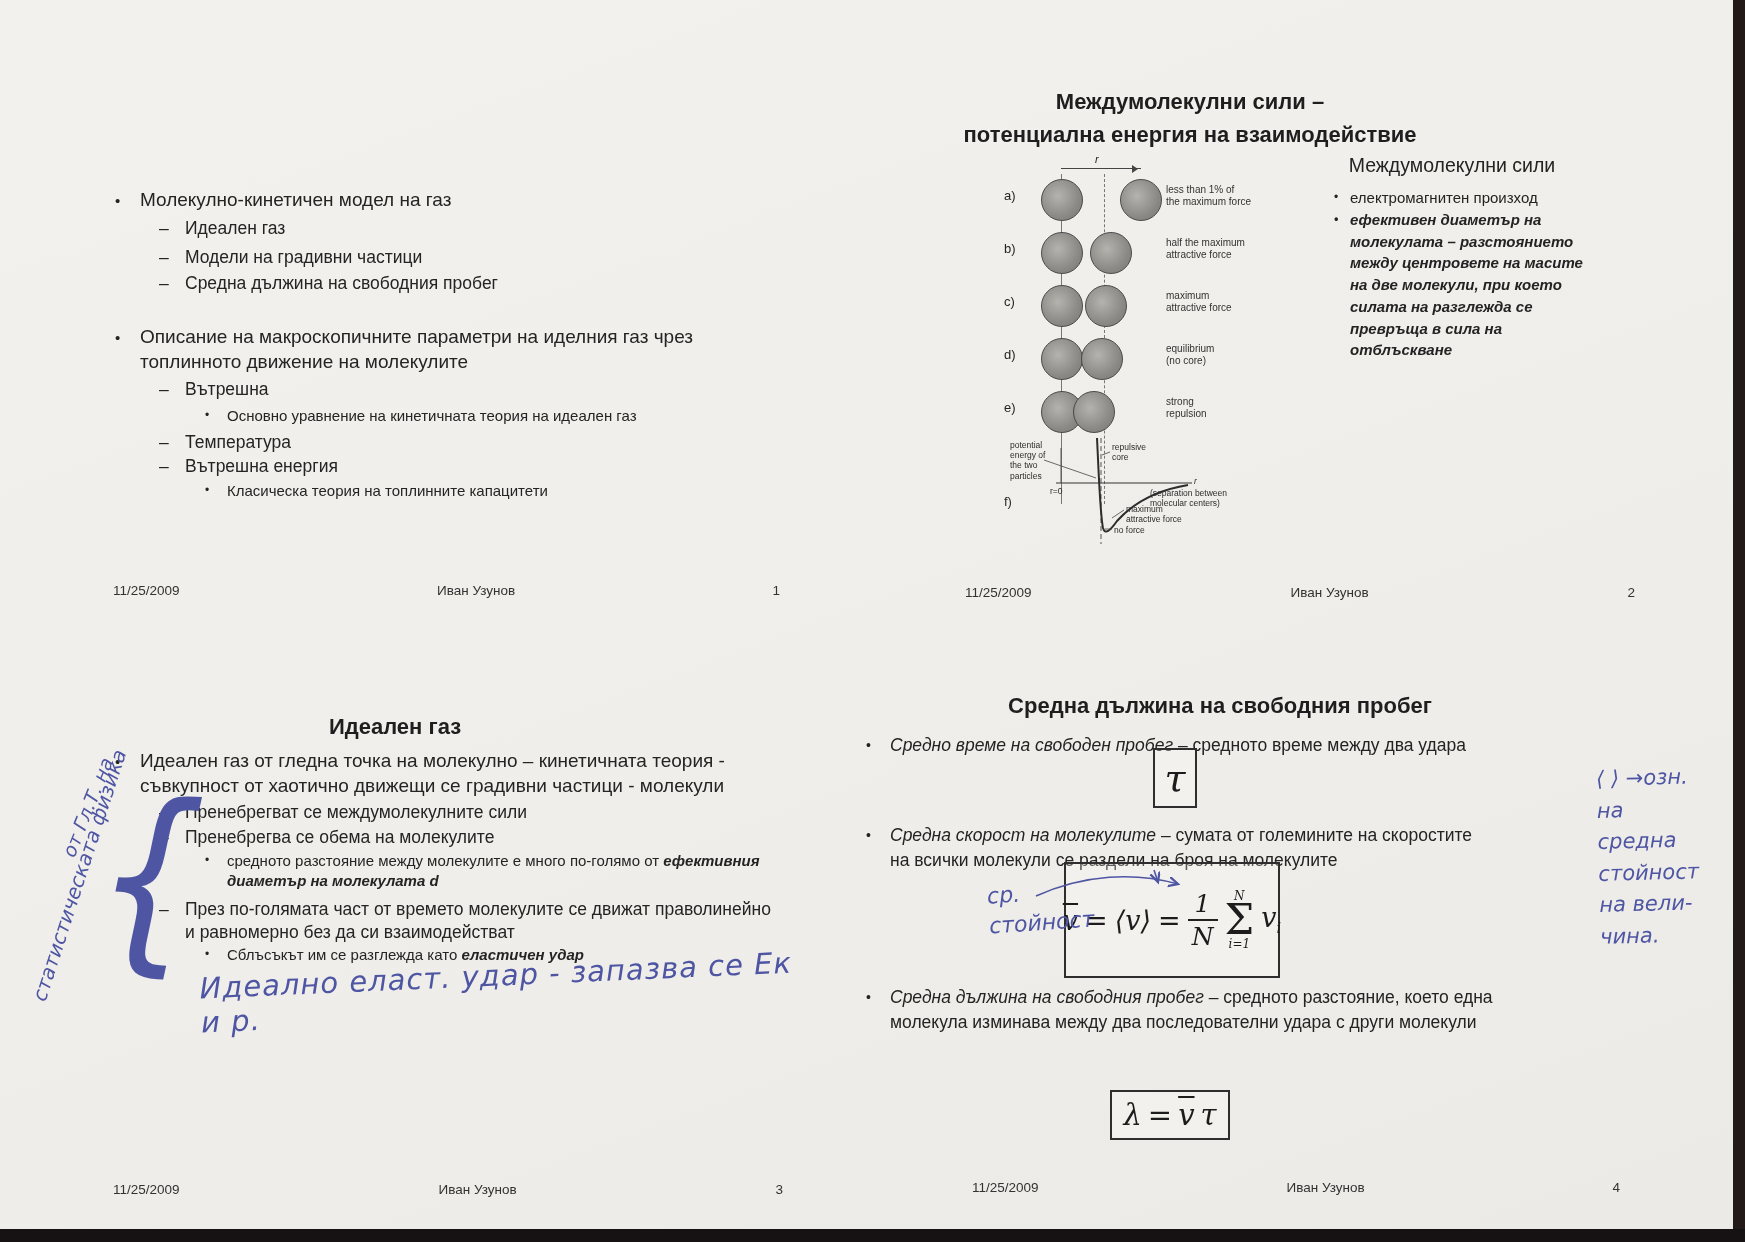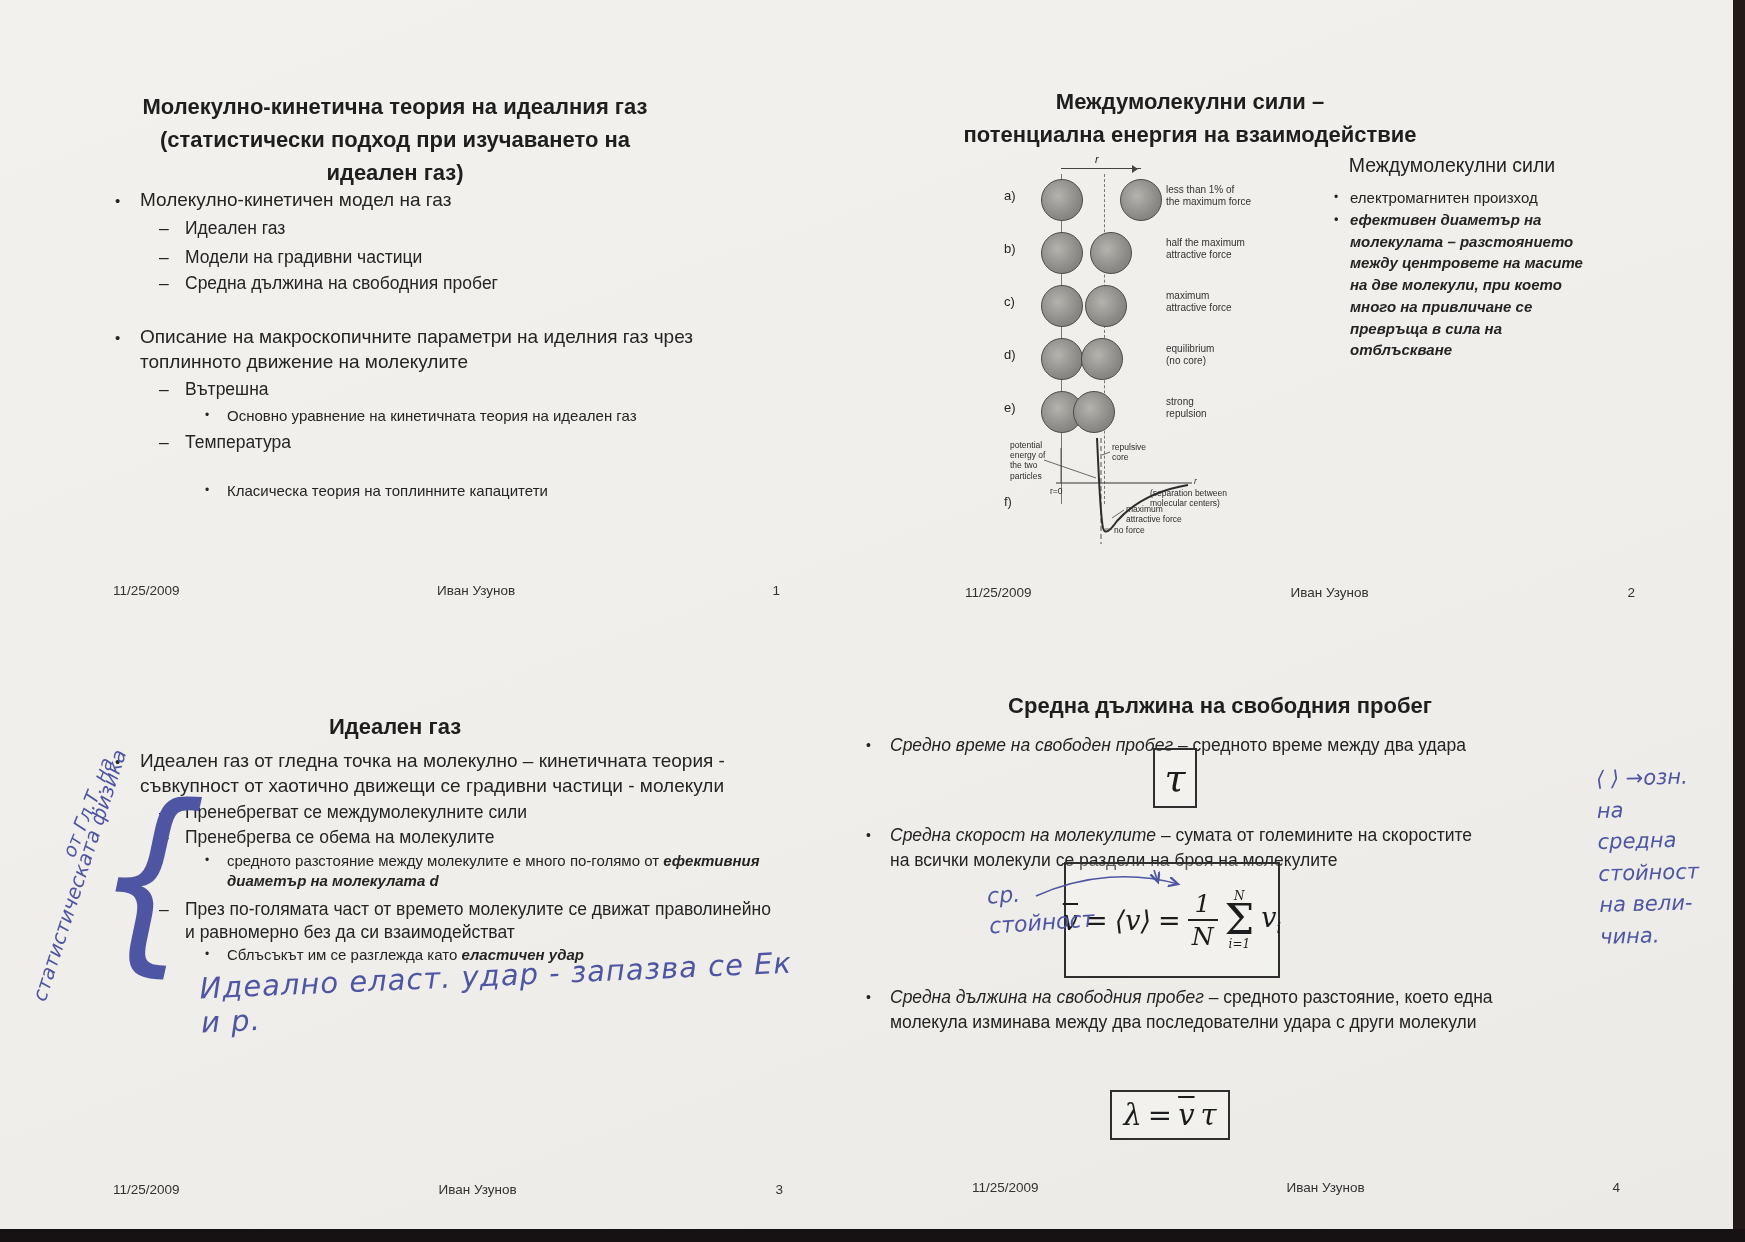--- a/index.html
+++ b/index.html
@@ -66,31 +66,29 @@
   .hw-sr{left:988px;top:878px;font-size:22px;line-height:1.35;transform:rotate(-4deg);}
   .hw-mr{left:1598px;top:762px;width:145px;font-size:21px;line-height:1.5;transform:rotate(-1.5deg);}
   .hw-arrow{position:absolute;left:1030px;top:866px;}
 </style>
 </head>
 <body>
 
 <div class="page">
 
   <section class="slide" style="left:95px;top:55px;width:710px;height:575px;">
-    <h1 class="title pre" style="left:0;top:20px;width:600px;">Молекулно-кинетична теория на идеалния газ
-(статистически подход при изучаването на
-идеален газ)</h1>
     <div class="li l1" style="left:0;top:133px;width:640px;">Молекулно-кинетичен модел на газ</div>
     <div class="li l2" style="left:0;top:162px;width:640px;">Идеален газ</div>
     <div class="li l2" style="left:0;top:191px;width:640px;">Модели на градивни частици</div>
     <div class="li l2" style="left:0;top:217px;width:640px;">Средна дължина на свободния пробег</div>
     <div class="li l1" style="left:0;top:270px;width:610px;">Описание на макроскопичните параметри на иделния газ чрез топлинното движение на молекулите</div>
     <div class="li l2" style="left:0;top:323px;width:640px;">Вътрешна</div>
     <div class="li l3" style="left:0;top:351px;width:640px;">Основно уравнение на кинетичната теория на идеален газ</div>
     <div class="li l2" style="left:0;top:376px;width:640px;">Температура</div>
+    <div class="li l2" style="left:0;top:400px;width:640px;">Вътрешна енергия</div>
     <div class="li l3" style="left:0;top:426px;width:640px;">Класическа теория на топлинните капацитети</div>
     <footer class="foot" style="left:18px;right:25px;top:528px;">
       <span>11/25/2009</span>
       <span>Иван Узунов</span>
       <span>1</span>
     </footer>
   </section>
 
   <section class="slide" style="left:860px;top:60px;width:790px;height:565px;">
     <h1 class="title pre" style="left:0;top:10px;width:660px;">Междумолекулни сили –
@@ -163,21 +161,21 @@
 molecular centers)</div>
         <div class="glab pre" style="left:126px;top:66px;">maximum
 attractive force</div>
         <div class="glab" style="left:114px;top:87px;">no force</div>
       </div>
     </div>
 
     <div class="panel">
       <div class="ph">Междумолекулни сили</div>
       <div class="pli">електромагнитен произход</div>
-      <div class="pli bi">ефективен диаметър на молекулата – разстоянието между центровете на масите на две молекули, при което много на привличане се превръща в сила на отблъскване</div>
+      <div class="pli bi">ефективен диаметър на молекулата – разстоянието между центровете на масите на две молекули, при което силата на разглежда се превръща в сила на отблъскване</div>
     </div>
 
     <footer class="foot" style="left:105px;right:15px;top:525px;">
       <span>11/25/2009</span>
       <span>Иван Узунов</span>
       <span>2</span>
     </footer>
   </section>
 
   <section class="slide" style="left:95px;top:685px;width:730px;height:520px;">

